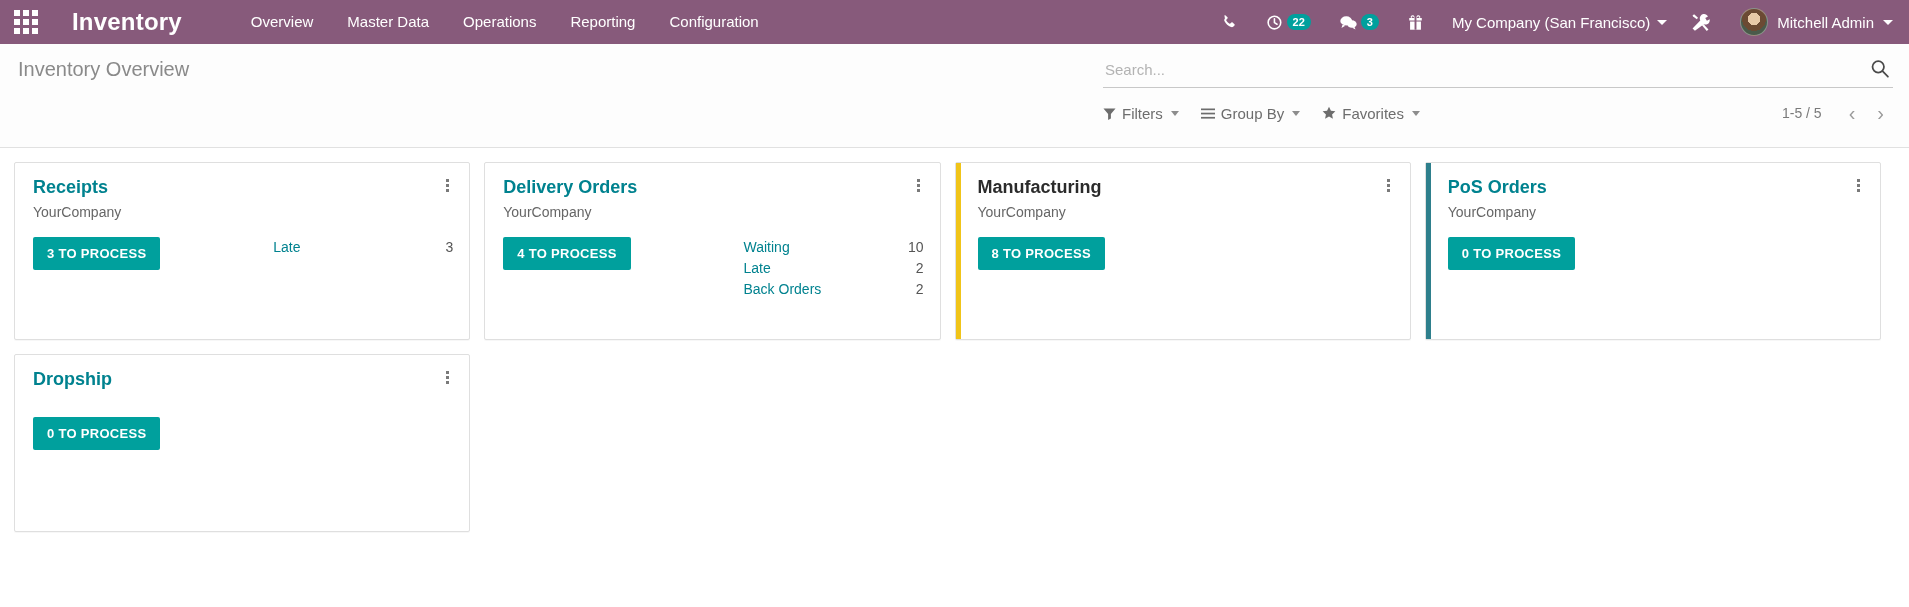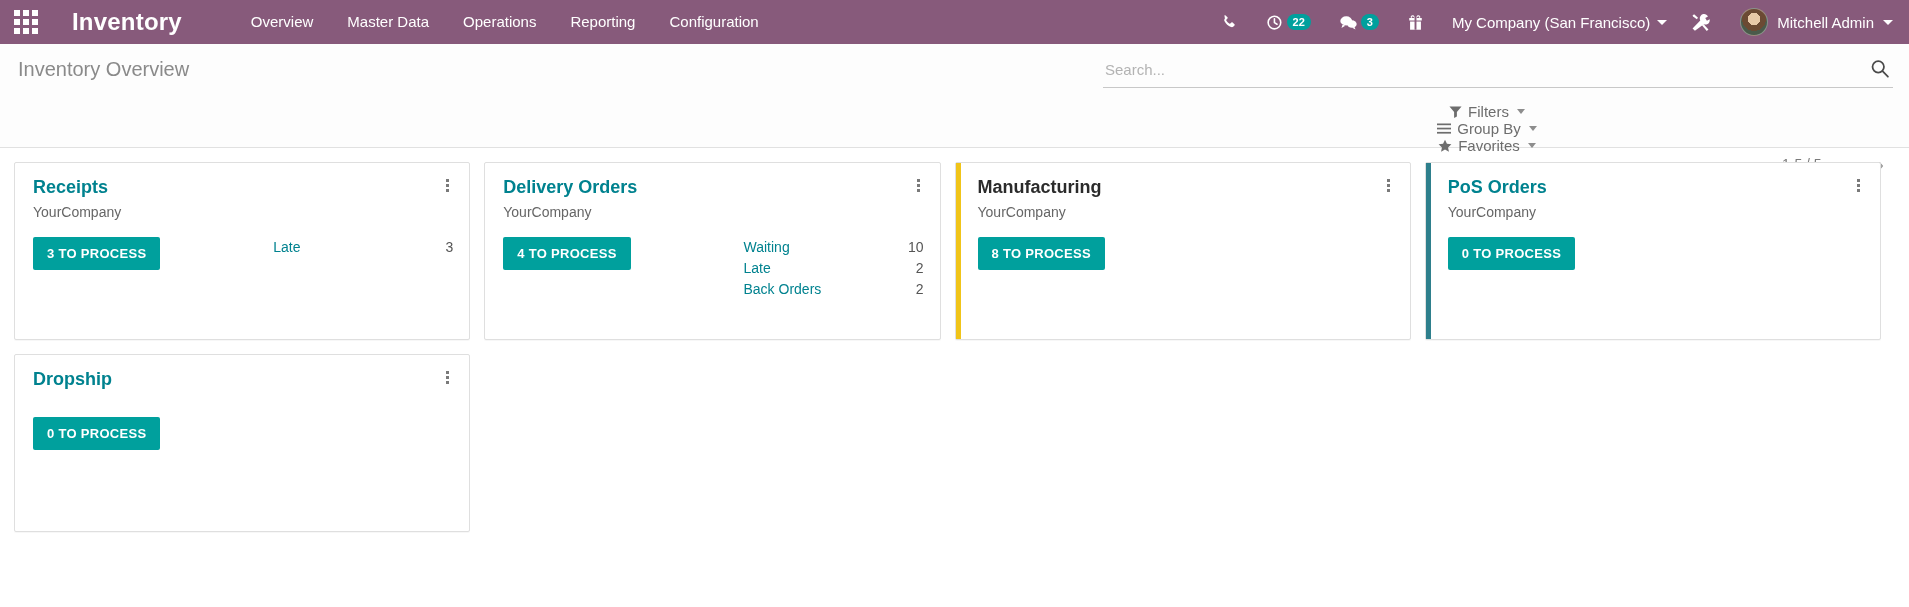--- a/index.html
+++ b/index.html
@@ -151,21 +151,20 @@
   }
   .search-input::placeholder { color: #b3b3b3; }
   .search-icon-btn {
     background: none; border: none; cursor: pointer;
     display: flex; align-items: center; padding: 0 2px;
   }
   .filter-row {
     display: flex;
     align-items: center;
     margin-top: 15px;
-    flex-direction: column;
   }
   .dropdown-btn {
     display: flex;
     align-items: center;
     gap: 6px;
     font-size: 15px;
     color: #6d6d6d;
     margin-right: 22px;
     cursor: pointer;
     white-space: nowrap;

